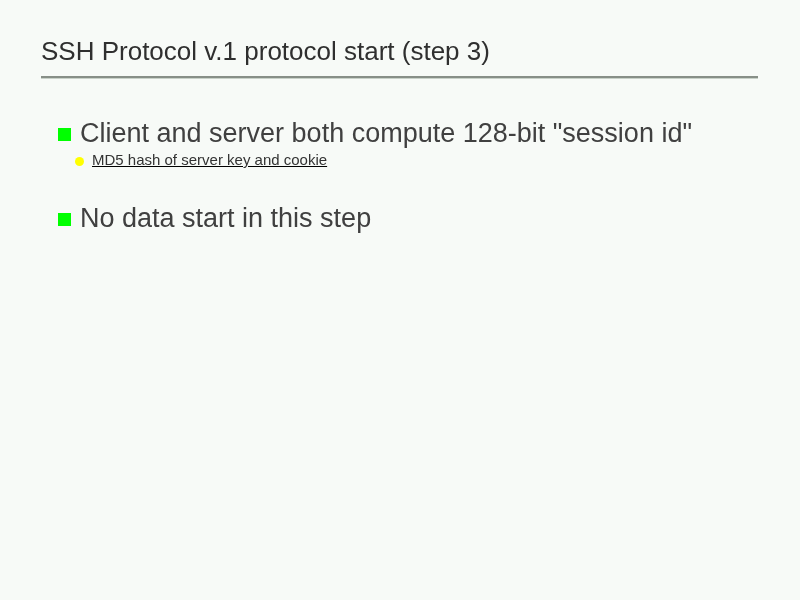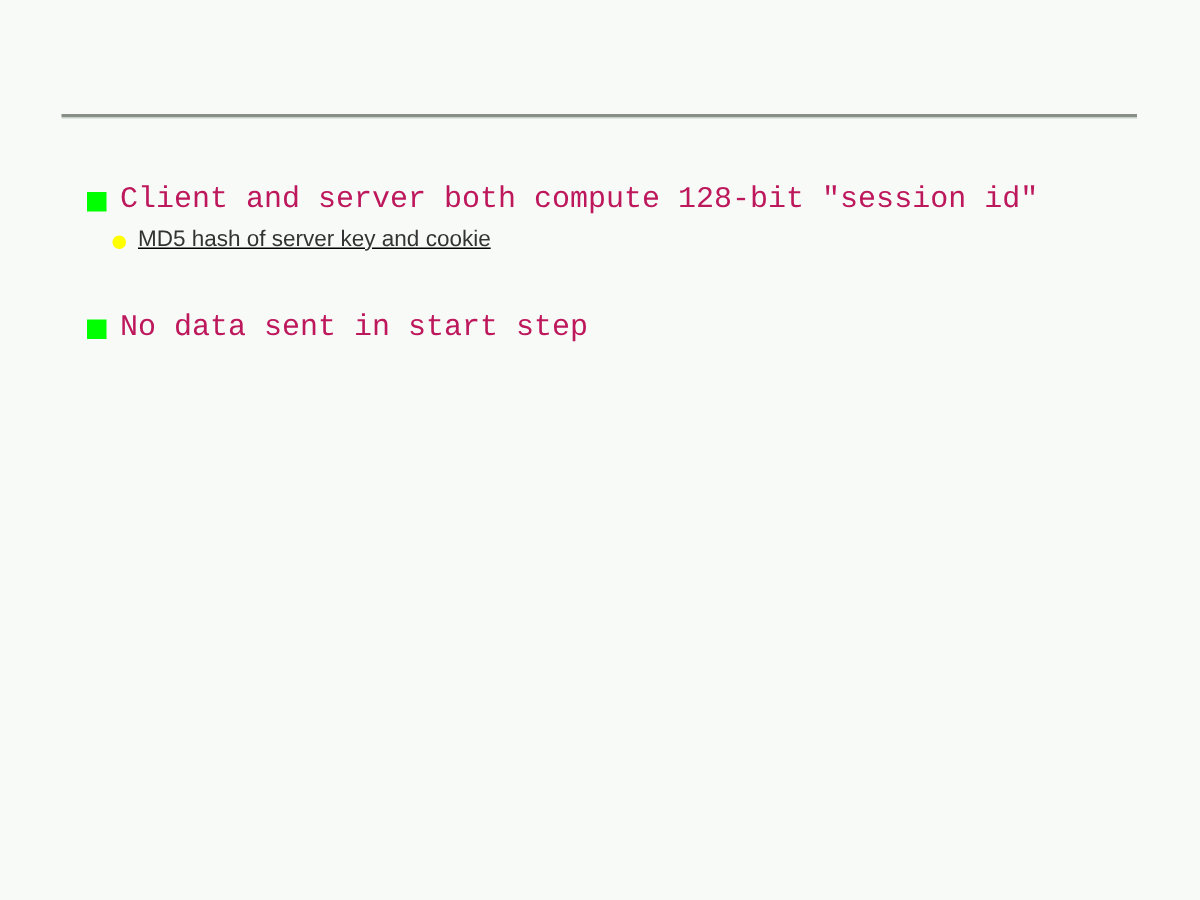--- a/index.html
+++ b/index.html
@@ -68,25 +68,24 @@
   .bullet-l1 .marker {
     position: absolute;
     left: 58px;
     top: 10px;
     width: 13px;
     height: 13px;
     background: #00ff00;
   }
   .bullet-l1 .txt {
     display: block;
-    font-size: 20px;
+    font-size: 27px;
     line-height: 31px;
-    color: #be185d;
+    color: #404040;
     white-space: nowrap;
-    font-family: Liberation Mono, monospace;
   }
   .bullet-l2 {
     padding-left: 92px;
     min-height: 22px;
     text-decoration: underline;
   }
   .bullet-l2 .marker {
     position: absolute;
     left: 75px;
     top: 8px;
@@ -104,35 +103,38 @@
   }
   .gap {
     height: 32px;
   }
 </style>
 </head>
 <body>
 
 <div class="slide">
 
+  <div class="title-block">
+    <h1 class="slide-title">SSH Protocol v.1 protocol start (step 3)</h1>
+  </div>
   <div class="title-rule"></div>
 
   <div class="body-block">
 
     <div class="bullet bullet-l1">
       <span class="marker"></span>
       <span class="txt">Client and server both compute 128-bit "session id"</span>
     </div>
 
     <div class="bullet bullet-l2">
       <span class="marker"></span>
       <span class="txt">MD5 hash of server key and cookie</span>
     </div>
 
     <div class="gap"></div>
 
     <div class="bullet bullet-l1">
       <span class="marker"></span>
-      <span class="txt">No data sent in start step</span>
+      <span class="txt">No data start in this step</span>
     </div>
 
   </div>
 </div>
 
 </body></html>

